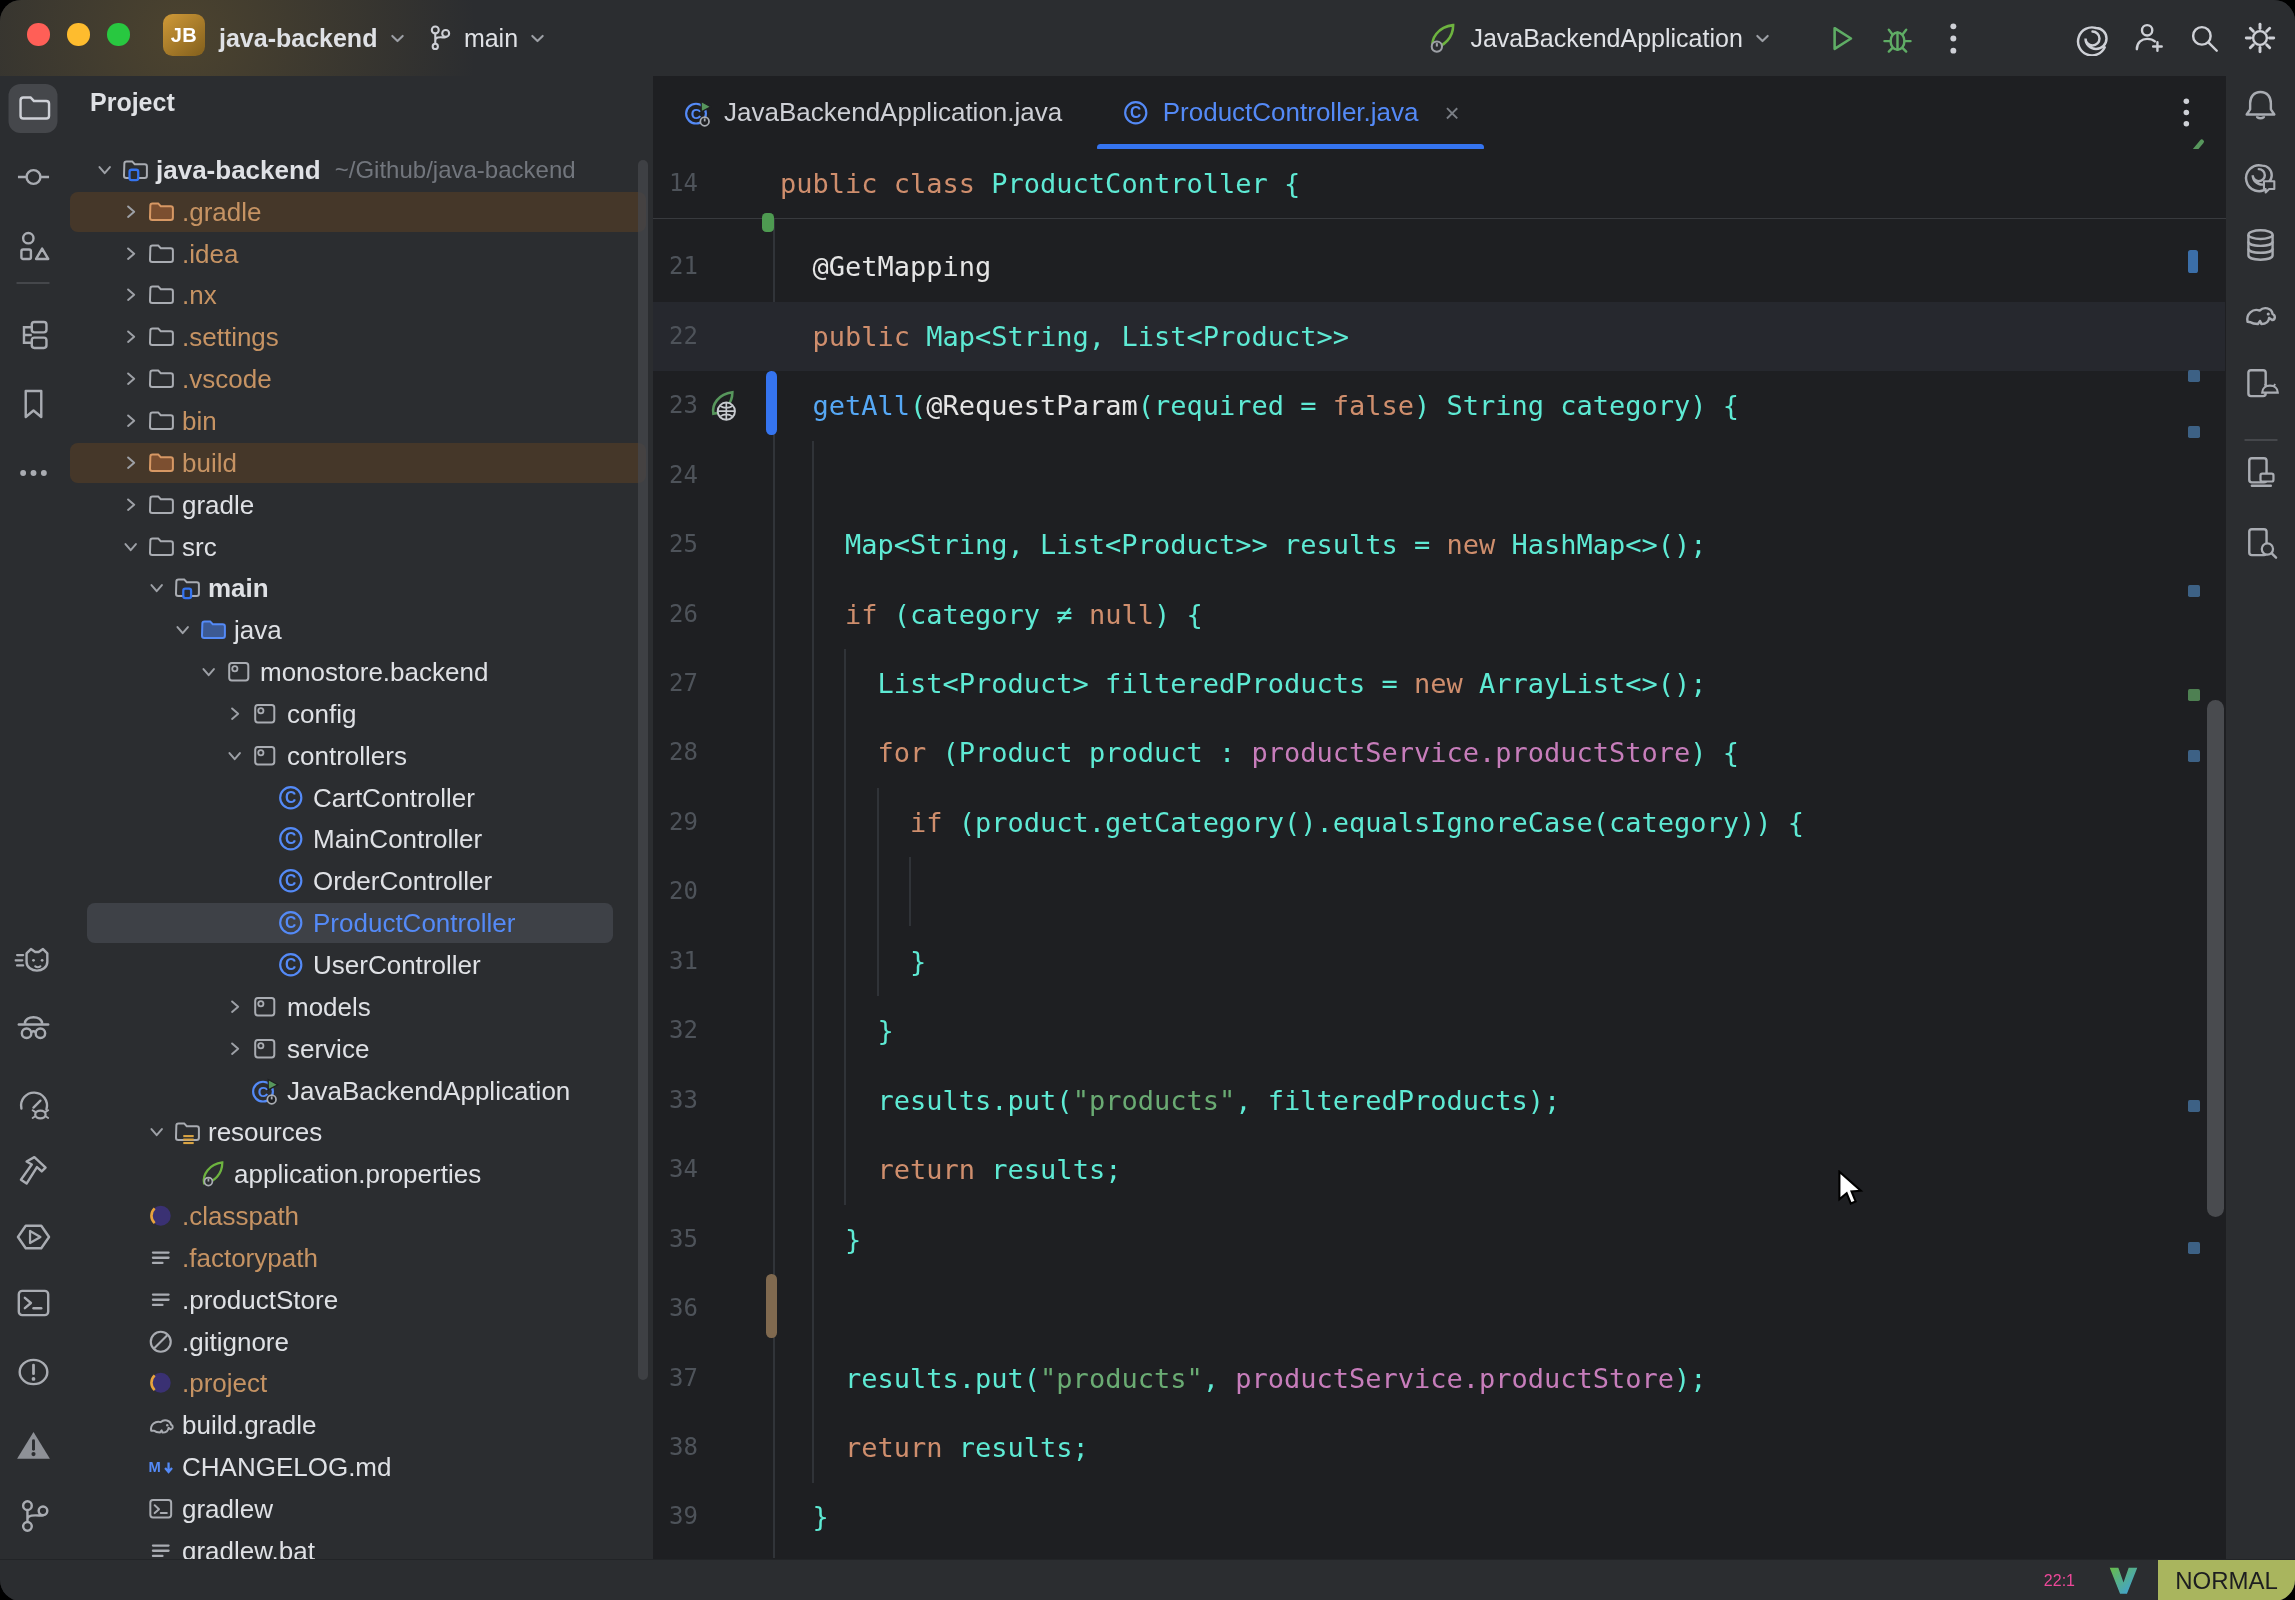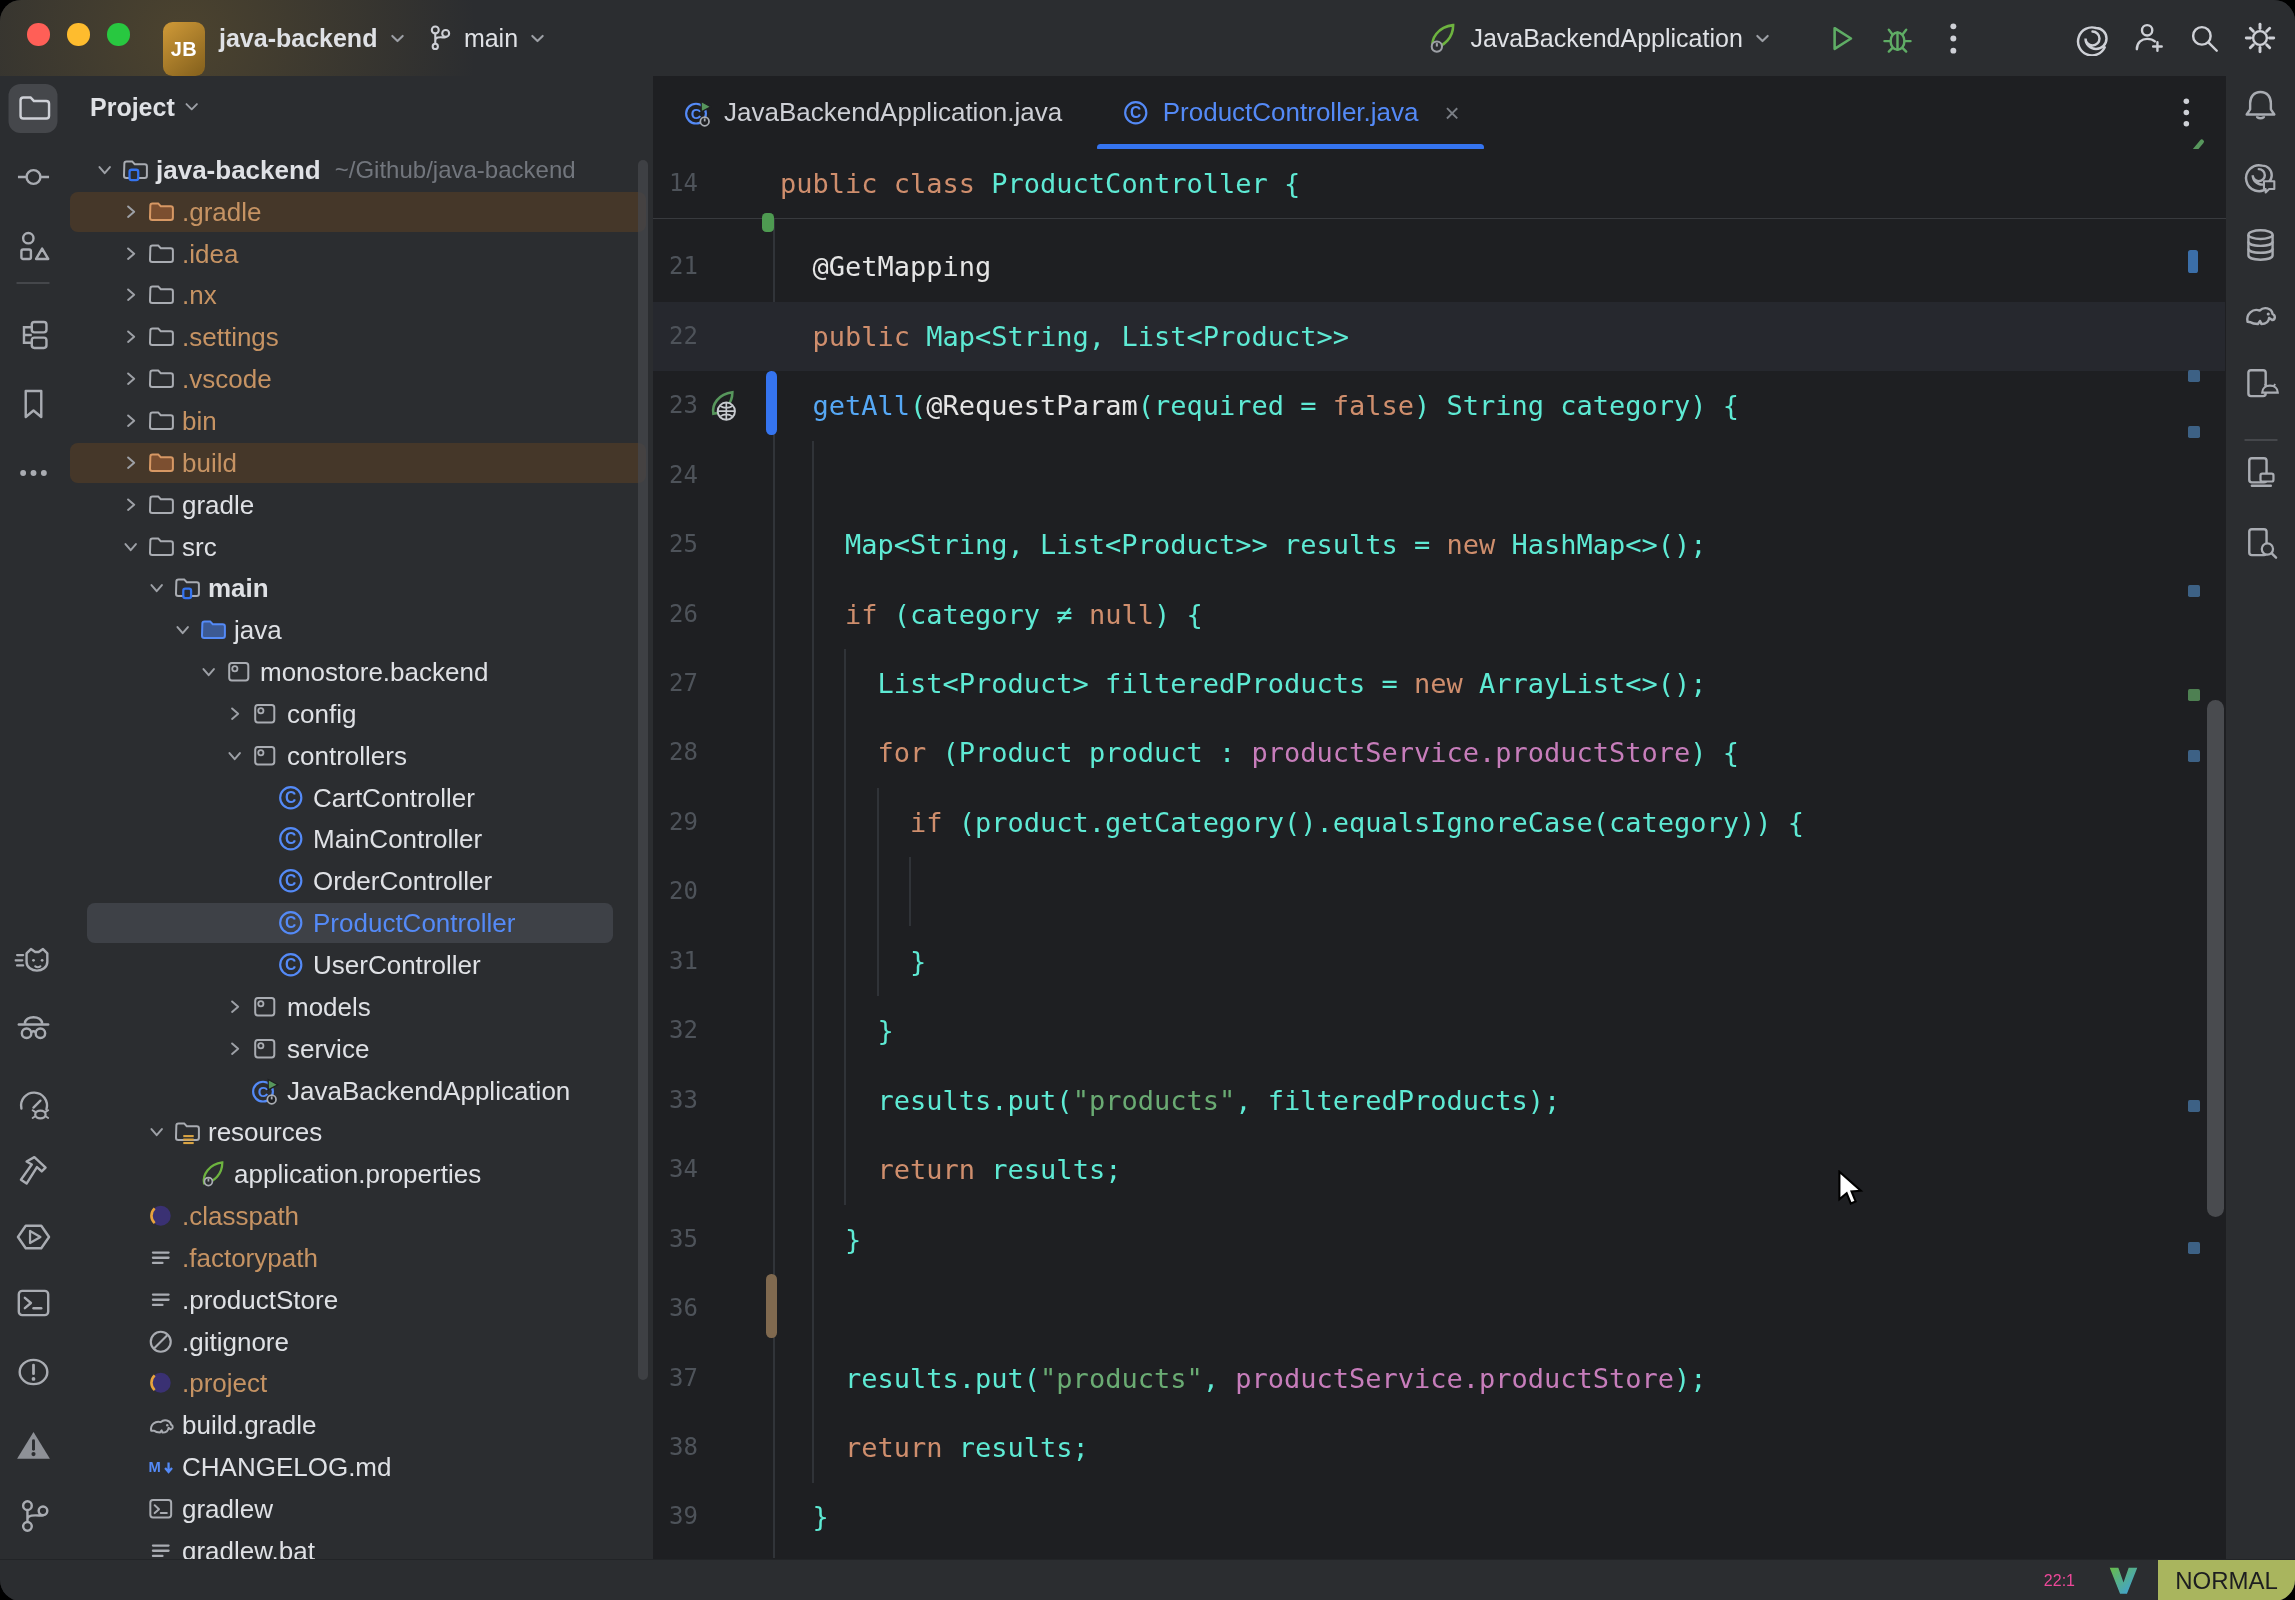--- a/index.html
+++ b/index.html
@@ -4,41 +4,41 @@
 <style>
   html,body{margin:0;padding:0;background:#000;}
   body{width:2295px;height:1601px;position:relative;font-family:"Liberation Sans",sans-serif;-webkit-font-smoothing:antialiased;}
   .window{position:absolute;inset:0;border-radius:21px;overflow:hidden;background:#1E1F22;}
 
   
   .titlebar{position:absolute;left:0;top:0;width:2295px;height:76px;background:#2B2D30;border-bottom:0.9px solid #1E1F22;
     background-image:radial-gradient(circle at 182px 38px, rgba(193,146,42,.22), rgba(193,146,42,0) 295px);}
   .traffic{position:absolute;top:23.4px;width:22.6px;height:22.6px;border-radius:50%;}
   .t-close{left:27px;background:#FF5F57;} .t-min{left:67px;background:#FEBC2E;} .t-zoom{left:107px;background:#28C840;}
-  .jb-logo{position:absolute;left:163px;top:22px;width:42px;height:54px;border-radius:9.6px;
+  .jb-logo{position:absolute;left:163px;top:14px;width:42px;height:42px;border-radius:9.6px;
     background:linear-gradient(140deg,#C89435 10%,#8A651F 90%);color:#fff;font-weight:bold;font-size:20px;
     display:flex;align-items:center;justify-content:center;letter-spacing:0.4px;}
   .tb-item{position:absolute;top:0;height:76px;display:flex;align-items:center;gap:10.4px;color:#DFE1E5;font-size:25px;}
   .tb-label{white-space:nowrap;}
   .chev{width:19px;height:19px;}
   .tb-right-icons{position:absolute;top:0;right:0;height:76px;display:flex;align-items:center;}
   .tb-btn{width:56px;height:56px;display:flex;align-items:center;justify-content:center;border-radius:10.4px;}
 
   
   .left-stripe{position:absolute;left:0;top:76px;width:66px;height:1483px;background:#2B2D30;border-right:0.9px solid #1E1F22;}
   .right-stripe{position:absolute;right:0;top:76px;width:69px;height:1483px;background:#2B2D30;border-left:0.9px solid #1E1F22;}
   .stripe-btn{position:absolute;left:50%;transform:translateX(-50%);width:49px;height:49px;border-radius:12px;
     display:flex;align-items:center;justify-content:center;}
   .stripe-btn.active{background:#45474B;}
   .stripe-div{position:absolute;left:50%;transform:translateX(-50%);width:33px;height:1.7px;background:#45474B;}
 
   
   .project-panel{position:absolute;left:66px;top:76px;width:587px;height:1483px;background:#2B2D30;border-right:1.7px solid #1E1F22;overflow:hidden;}
   .pp-header{position:absolute;left:24px;top:12px;height:38px;display:flex;align-items:center;gap:8.7px;
-    color:#DFE1E5;font-size:25px;font-weight:bold;}
+    color:#DFE1E5;font-size:25px;font-weight:bold;flex-direction:column;}
   .trow{position:absolute;left:0;width:587px;height:42px;}
   .trow .rowbg{position:absolute;top:0.9px;bottom:0.9px;border-radius:7.8px;}
   .trow.sel .rowbg{left:21px;right:40px;background:#3E4147;}
   .trow.ign .rowbg{left:3.5px;right:7px;background:#453729;}
   .tchev{position:absolute;top:12px;width:17.4px;height:17.4px;}
   .tchev svg{display:block;}
   .tchev.down{transform:rotate(90deg);}
   .ticon{position:absolute;top:6px;width:29.5px;height:29.5px;}
   .tlabel{position:absolute;top:0;height:42px;display:flex;align-items:center;font-size:26px;color:#DFE1E5;white-space:nowrap;}
   .tlabel.ignored{color:#C69363;}

